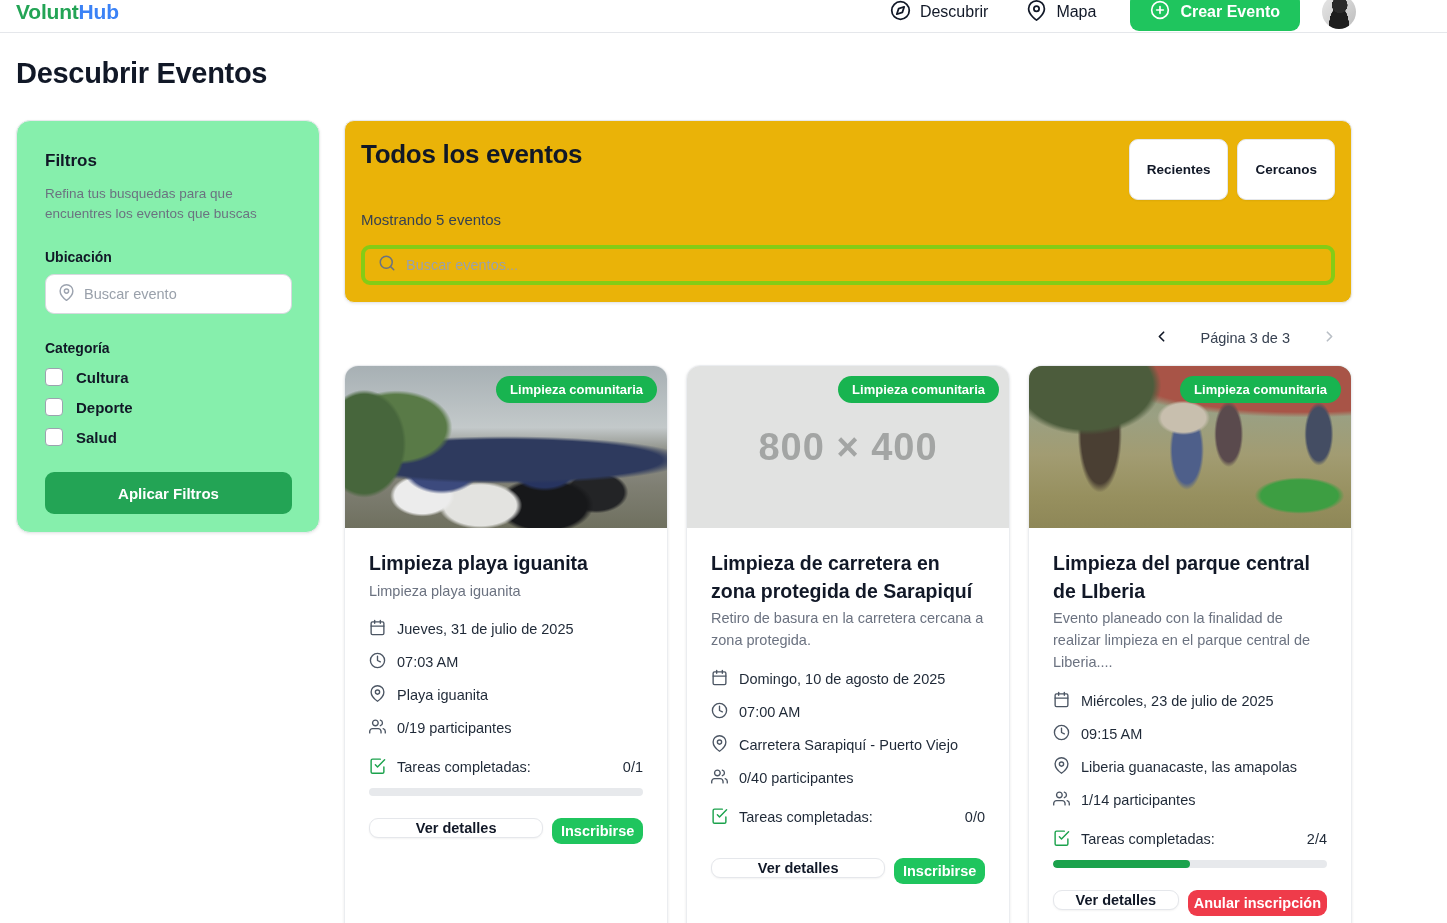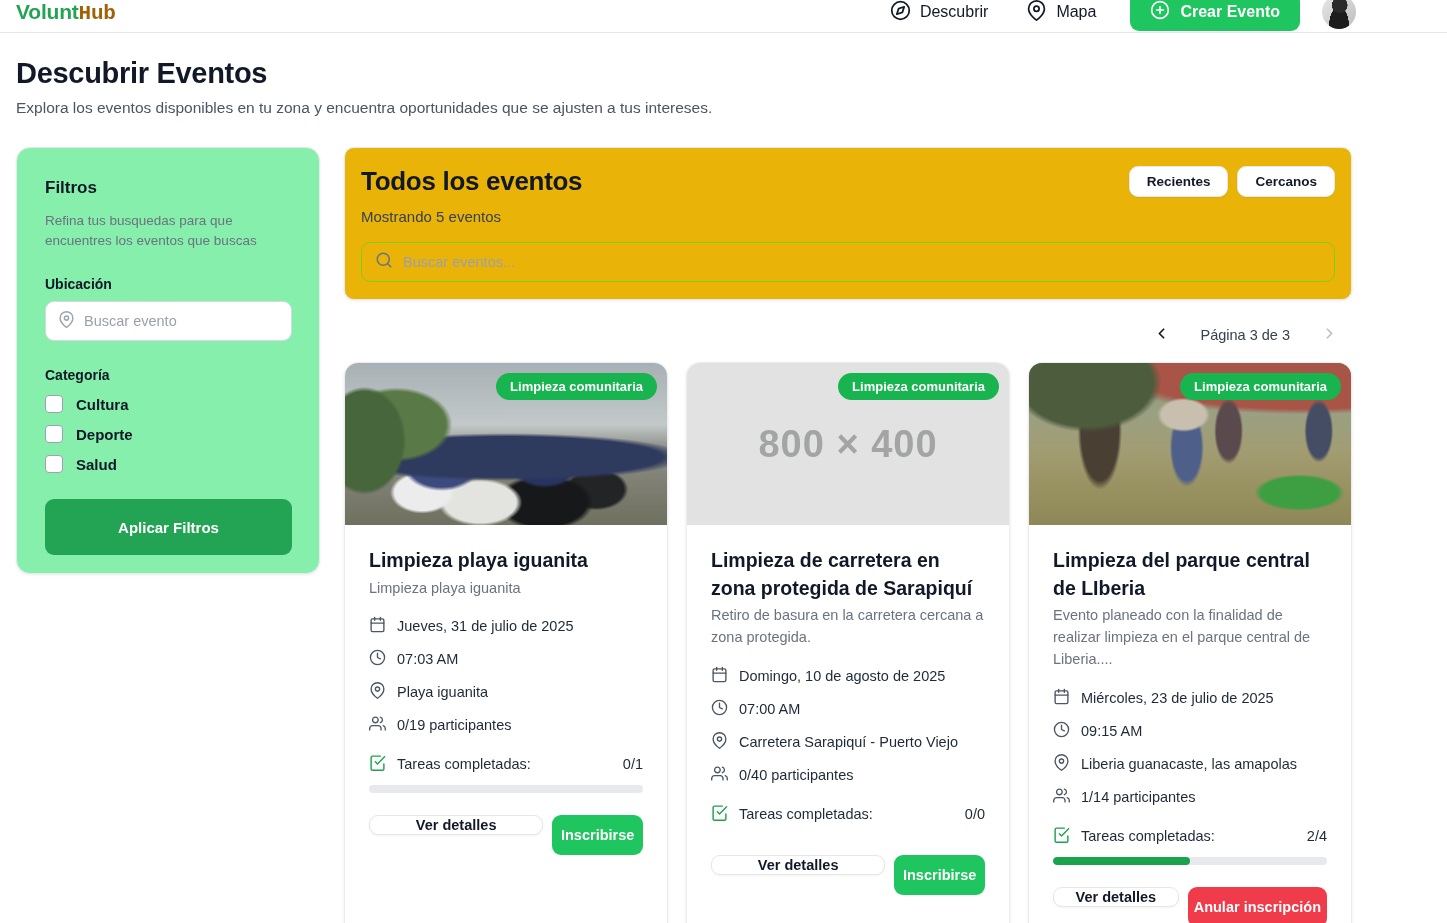--- a/index.html
+++ b/index.html
@@ -5,21 +5,21 @@
   * { margin:0; padding:0; box-sizing:border-box; }
   html,body { width:1447px; height:923px; overflow:hidden; background:#fff;
     font-family:"Liberation Sans","DejaVu Sans",sans-serif; color:#111827; }
 
   
   .navbar { height:33px; border-bottom:1px solid #e5e7eb; overflow:hidden; background:#fff; }
   .nav-inner { display:flex; align-items:center; height:52px; margin-top:-14px;
     padding:0 91px 0 16px; }
   .brand { font-size:21px; font-weight:700; letter-spacing:-0.2px; cursor:pointer; }
   .brand .b1 { color:var(--brand-green,#23a455); }
-  .brand .b2 { color:#a16207;font-family:Liberation Mono, monospace; }
+  .brand .b2 { color:#3b82f6; }
   .nav-links { margin-left:auto; display:flex; align-items:center; gap:38px; }
   .nav-link { display:flex; align-items:center; gap:9px; font-size:16px; font-weight:500;
     color:#111827; cursor:pointer; }
   .nav-link svg { width:21px; height:21px; }
   .btn-create { margin-left:34px; display:flex; align-items:center; gap:10px;
     background:var(--accent-green,#1fc55e); color:#fff; font-weight:700; font-size:16px;
     border:none; border-radius:9px; height:38px; padding:0 20px; cursor:pointer; }
   .btn-create svg { width:20px; height:20px; }
   .avatar { margin-left:22px; width:34px; height:34px; border-radius:50%; cursor:pointer;
     background:
@@ -47,37 +47,37 @@
   .input-box { display:flex; align-items:center; gap:9px; height:40px; border:1px solid #d6d9de;
     border-radius:9px; padding:0 12px; background:#fff; }
   .input-box svg { width:17px; height:17px; color:#9ca3af; flex:0 0 auto; }
   .input-box input { border:none; outline:none; width:100%; font-size:14.5px;
     font-family:inherit; color:#111827; background:transparent; }
   .input-box input::placeholder { color:#9aa1ab; }
   .cat-row { display:flex; align-items:center; gap:13px; margin-top:12px; cursor:pointer; }
   .checkbox { width:18px; height:18px; border:1.6px solid #9ca3af; border-radius:4px;
     background:#fff; flex:0 0 auto; }
   .cat-label { font-size:15px; font-weight:600; }
-  .btn-apply { margin-top:26px; width:100%; height:56px; border:none; border-radius:9px;
+  .btn-apply { margin-top:26px; width:100%; height:42px; border:none; border-radius:9px;
     background:var(--brand-green,#23a455); color:#fff; font-size:15px; font-weight:700;
     font-family:inherit; cursor:pointer; }
 
   
   .main-col { flex:1; min-width:0; }
   .events-panel { background:#eab308; border:1px solid #e7e9ec; border-radius:10px;
     padding:18px 16px 17px; box-shadow:0 1px 3px rgba(0,0,0,.08); }
   .events-head { display:flex; align-items:flex-start; }
   .events-title { font-size:26px; font-weight:700; letter-spacing:-0.3px; }
   .sort-btns { margin-left:auto; display:flex; gap:9px; }
-  .sort-btn { background:#fff; border:1px solid #e5e7eb; border-radius:9px; padding:7px 17px;
+  .sort-btn { background:#fff; border:1px solid #e5e7eb; border-radius:9px; padding:22px 17px;
     font-size:13.5px; font-weight:700; font-family:inherit; color:#111827; cursor:pointer;
     box-shadow:0 1px 2px rgba(0,0,0,.06); }
   .events-count { margin-top:11px; font-size:15px; color:#374151; }
   .search-box { margin-top:17px; display:flex; align-items:center; gap:10px; height:40px;
-    border:1px solid #84cc16; border-radius:9px; padding:8px 13px; }
+    border:4px solid #84cc16; border-radius:9px; padding:8px 13px; }
   .search-box svg { width:18px; height:18px; color:#6b7280; flex:0 0 auto; }
   .search-box input { border:none; outline:none; width:100%; font-size:14.5px;
     font-family:inherit; background:transparent; }
   .search-box input::placeholder { color:#9aa1ab; }
 
   
   .pagination { margin:25px 0 17px; display:flex; justify-content:flex-end; align-items:center;
     gap:31px; padding-right:14px; }
   .page-chevron { background:none; border:none; cursor:pointer; display:flex; align-items:center; }
   .page-chevron svg { width:17px; height:17px; }
@@ -130,21 +130,21 @@
     font-size:14.5px; color:#1f2937; }
   .tasks-row svg { width:17px; height:17px; color:var(--progress-green,#1ba24c); flex:0 0 auto; }
   .tasks-value { margin-left:auto; }
   .progress { margin-top:11px; height:8px; border-radius:5px; background:#e7e9ec; overflow:hidden; }
   .progress-fill { height:100%; border-radius:5px; background:var(--progress-green,#1ba24c); }
   .card-btns { margin-top:22px; display:flex; gap:9px; }
   .btn-details { flex:1.9; height:20px; background:#fff; border:1px solid #e5e7eb;
     border-radius:9px; font-size:14.5px; font-weight:700; font-family:inherit; color:#111827;
     cursor:pointer; box-shadow:0 1px 2px rgba(0,0,0,.05); }
   .card-cancel .btn-details { flex:0.95; }
-  .btn-action { flex:1; height:40px; border:none; border-radius:9px; font-size:14.5px;
+  .btn-action { flex:1; height:26px; border:none; border-radius:9px; font-size:14.5px;
     font-weight:700; font-family:inherit; color:#fff; cursor:pointer; }
   .btn-enroll { background:var(--accent-green,#1fc55e); }
   .btn-cancel { background:var(--danger-red,#ef3b4a); flex:1.07; }
 </style>
 </head>
 <body>
 
 <header class="navbar">
   <div class="nav-inner">
     <div class="brand">
@@ -174,21 +174,20 @@
           </svg></span>
       <span>Crear Evento</span>
     </button>
     <div class="avatar"></div>
   </div>
 </header>
 
 <div class="page">
 
   <h1 class="page-title">Descubrir Eventos</h1>
-  <p class="page-subtitle">Explora los eventos disponibles en tu zona y encuentra oportunidades que se ajusten a tus intereses.</p>
 
   <div class="content">
 
     <aside class="filters">
       <div class="filters-title">Filtros</div>
       <div class="filters-desc">Refina tus busquedas para que encuentres los eventos que buscas</div>
 
       <div class="field">
         <div class="field-label">Ubicación</div>
         <div class="input-box">

